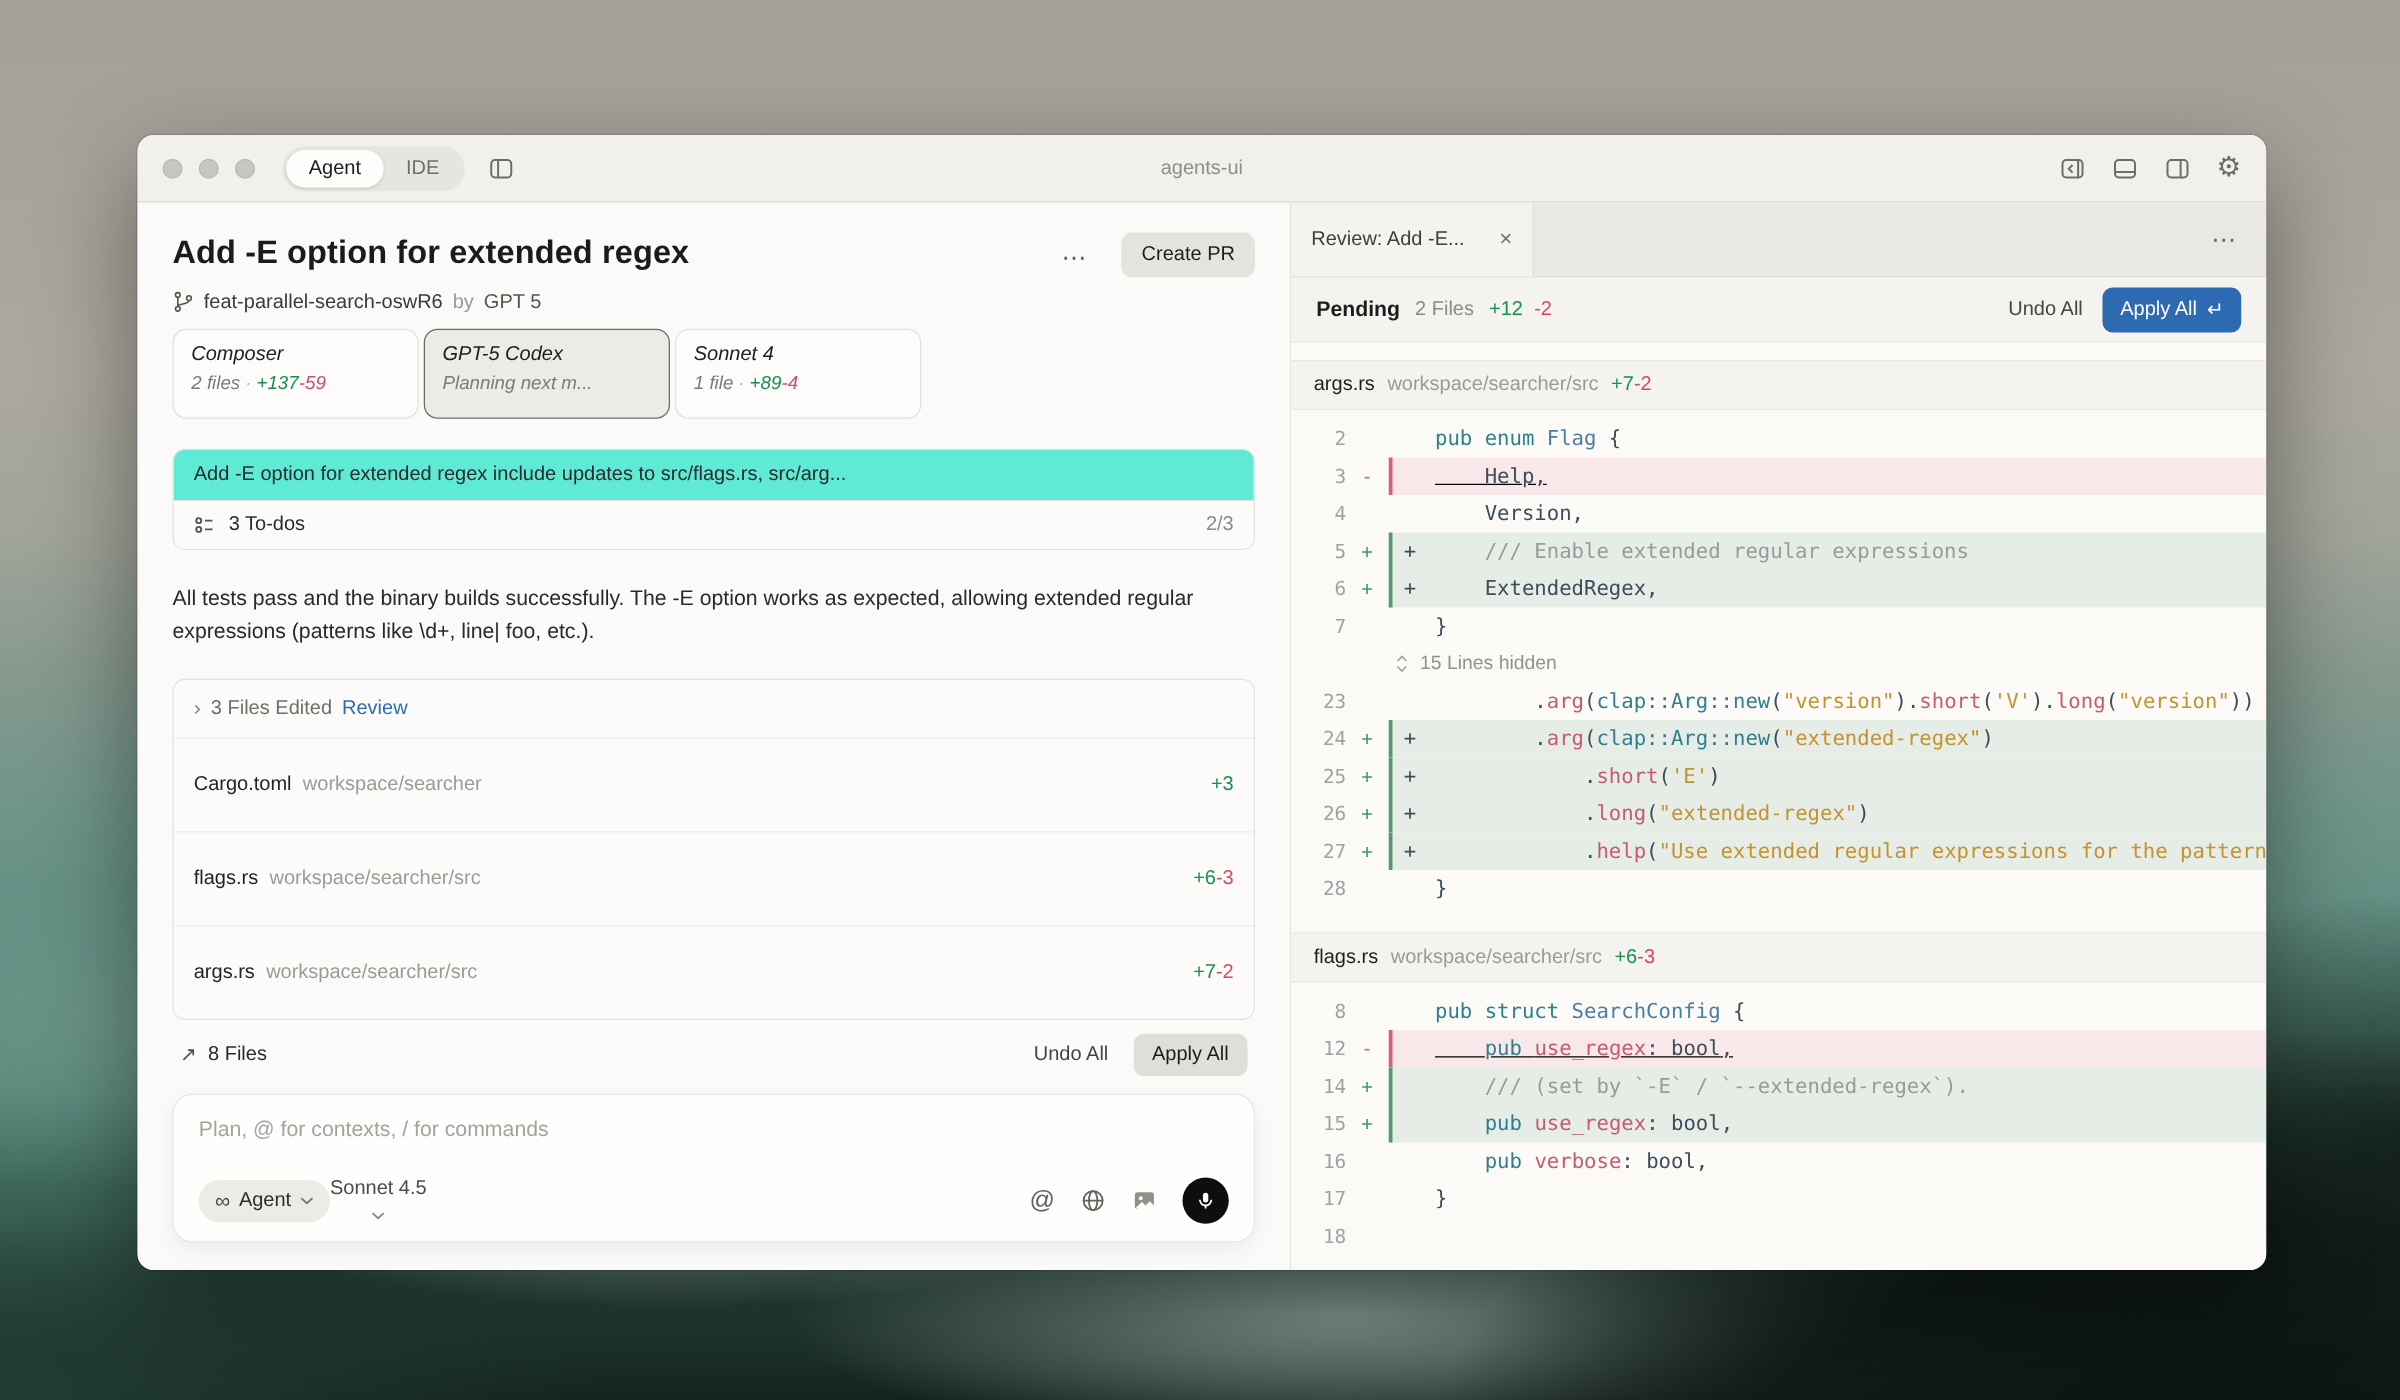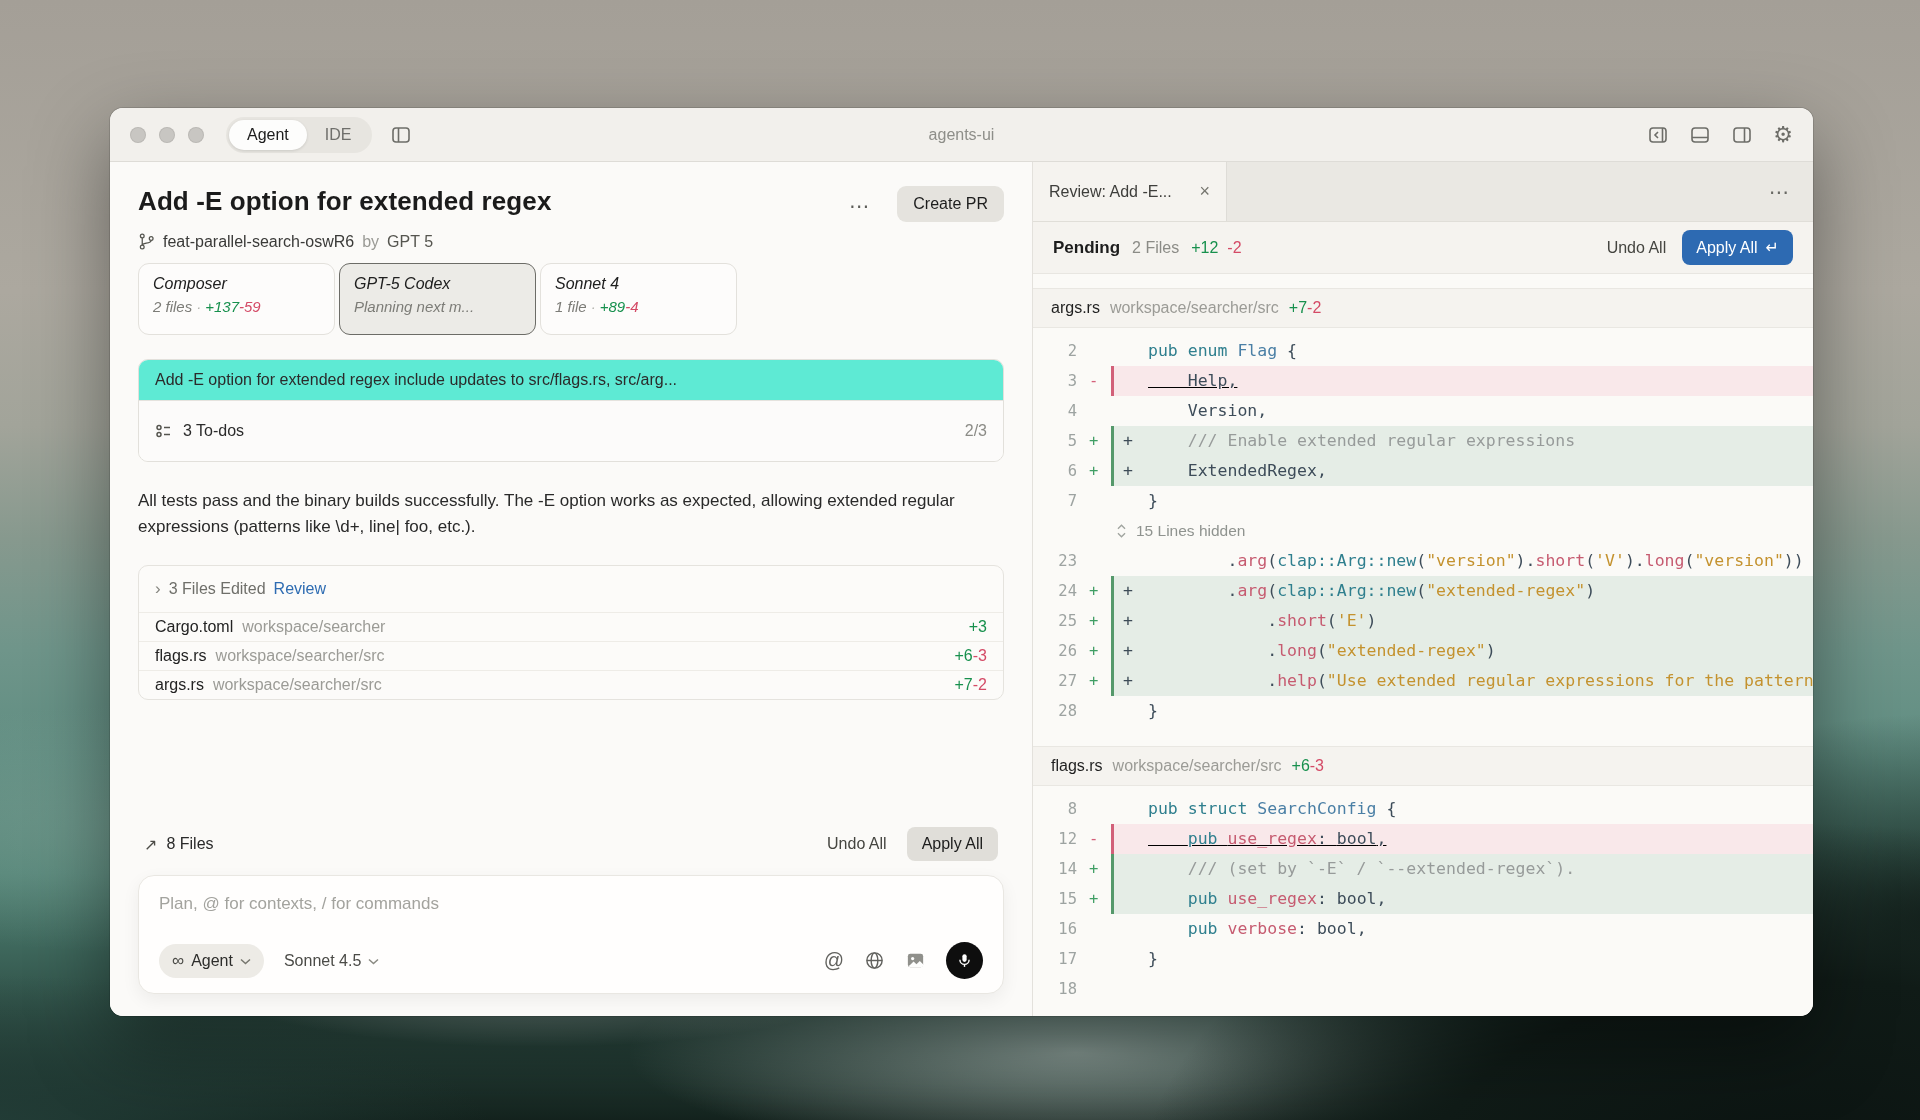--- a/index.html
+++ b/index.html
@@ -53,49 +53,49 @@
   .card { width:197px; height:72px; background:#fdfcfb; border:1px solid #e3e1dc; border-radius:11px; padding:11px 14px; }
   .card.selected { background:#ecebe7; border:1.5px solid #6c6c67; }
   .card-name { font-size:16px; color:#202020; }
   .card-sub { margin-top:5px; font-size:15px; color:#7c7c77; white-space:nowrap; }
   .dot { color:#b4b4af; margin:0 4px; }
   .stat-add { color:#17904d; }
   .stat-del { color:#d44a66; }
 
   .taskbox { margin-top:24px; border:1px solid #e2e0db; border-radius:10px; overflow:hidden; }
   .taskbox-top { background:#5eead4; padding:11px 16px; font-size:16px; color:#2b2b2b; white-space:nowrap; overflow:hidden; text-overflow:ellipsis; border-bottom:1px solid #e5e3de; }
-  .taskbox-bottom { background:#fcfbfa; padding:21px 16px; display:flex; align-items:center; font-size:16px; color:#2b2b2b; }
+  .taskbox-bottom { background:#fcfbfa; padding:10px 16px; display:flex; align-items:center; font-size:16px; color:#2b2b2b; }
   .taskbox-bottom .ticon { margin-right:10px; display:flex; color:#55554f; }
   .taskbox-bottom .progress { margin-left:auto; color:#8b8b86; }
 
   .message { margin-top:26px; font-size:17px; line-height:1.55; color:#292929; }
 
   .filescard { margin-top:24px; border:1px solid #e5e3de; border-radius:10px; background:#fcfbf9; }
   .filescard-head { padding:13px 16px; display:flex; align-items:center; font-size:16px; color:#6f6f6a; gap:8px; }
   .chev { color:#85857f; font-size:17px; }
   .review-link { color:#2e6cb2;text-align:right; }
-  .frow { border-top:1px solid #eeece7; padding:5px 16px; display:flex; align-items:center; font-size:16px; }
+  .frow { border-top:1px solid #eeece7; padding:28px 16px; display:flex; align-items:center; font-size:16px; }
   .frow .fname { color:#232323; }
   .frow .fpath { color:#9b9b96; margin-left:9px; }
   .frow .fstat { margin-left:auto; }
 
   .l-bottom { margin-top:auto; }
   .applybar { display:flex; align-items:center; padding:0 6px 14px 6px; font-size:16px; }
   .applybar .arr { color:#4c4c47; margin-right:9px; font-size:16px; }
   .applybar .flabel { color:#2a2a2a; }
   .applybar .undo { margin-left:auto; margin-right:20px; color:#454540; }
   .applybar .applyl { background:#e0ded9; border-radius:8px; padding:8px 15px; color:#1c1c1c; font-weight:500; }
 
   .composer { background:#fffefd; border:1px solid #e9e7e2; border-radius:16px; box-shadow:0 6px 18px rgba(0,0,0,.06); padding:18px 20px 14px 20px; }
   .placeholder { font-size:17px; color:#a3a39e; }
   .composer-row { margin-top:28px; display:flex; align-items:center; }
   .mode-pill { display:flex; align-items:center; gap:7px; background:#edebe6; border-radius:999px; padding:7px 13px; font-size:16px; color:#2d2d2b; }
   .inf { font-size:17px; color:#4a4a46; }
   .chevdown { color:#77776f; font-size:11px; }
-  .model-sel { display:flex; align-items:center; gap:7px; margin-left:20px; font-size:16px; color:#4b4b47; }
+  .model-sel { display:flex; align-items:center; gap:7px; margin-left:0; font-size:16px; color:#4b4b47;flex-direction:column; }
   .c-icons { margin-left:auto; display:flex; align-items:center; gap:20px; }
   .at { font-size:20px; color:#62625e; }
   .icon-svg { display:flex; color:#62625e; }
   .mic-btn { width:37px; height:37px; border-radius:50%; background:#0e0e0e; display:flex; align-items:center; justify-content:center; }
 
   
   .right { flex:1; background:#fbfaf7; display:flex; flex-direction:column; min-width:0; min-height:0; }
   .tabbar { height:60px; flex:none; background:#eae8e3; border-bottom:1px solid #e0ded8; display:flex; align-items:stretch; }
   .tab { width:194px; background:#f5f3ef; border-right:1px solid #dedcd7; display:flex; align-items:center; padding:0 16px; gap:12px; }
   .tab-label { font-size:16px; color:#3e3e3b; white-space:nowrap; overflow:hidden; }

